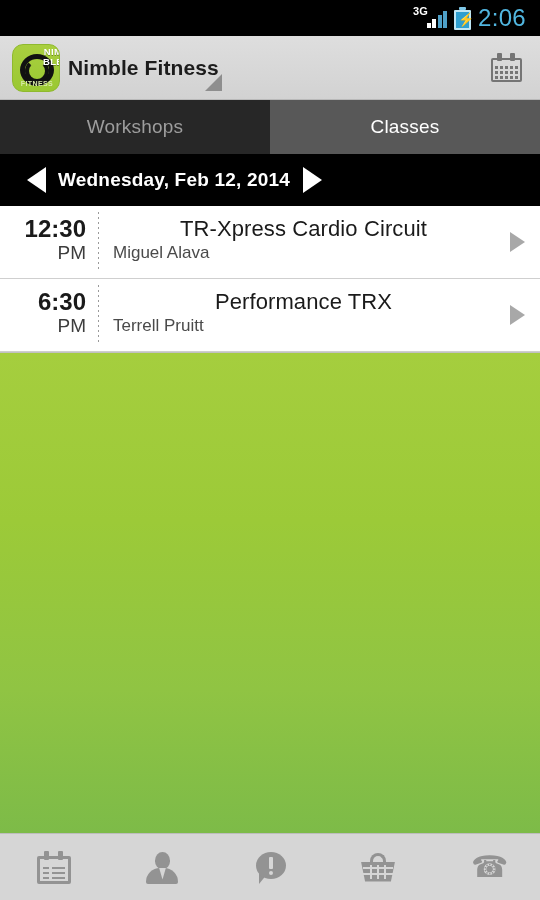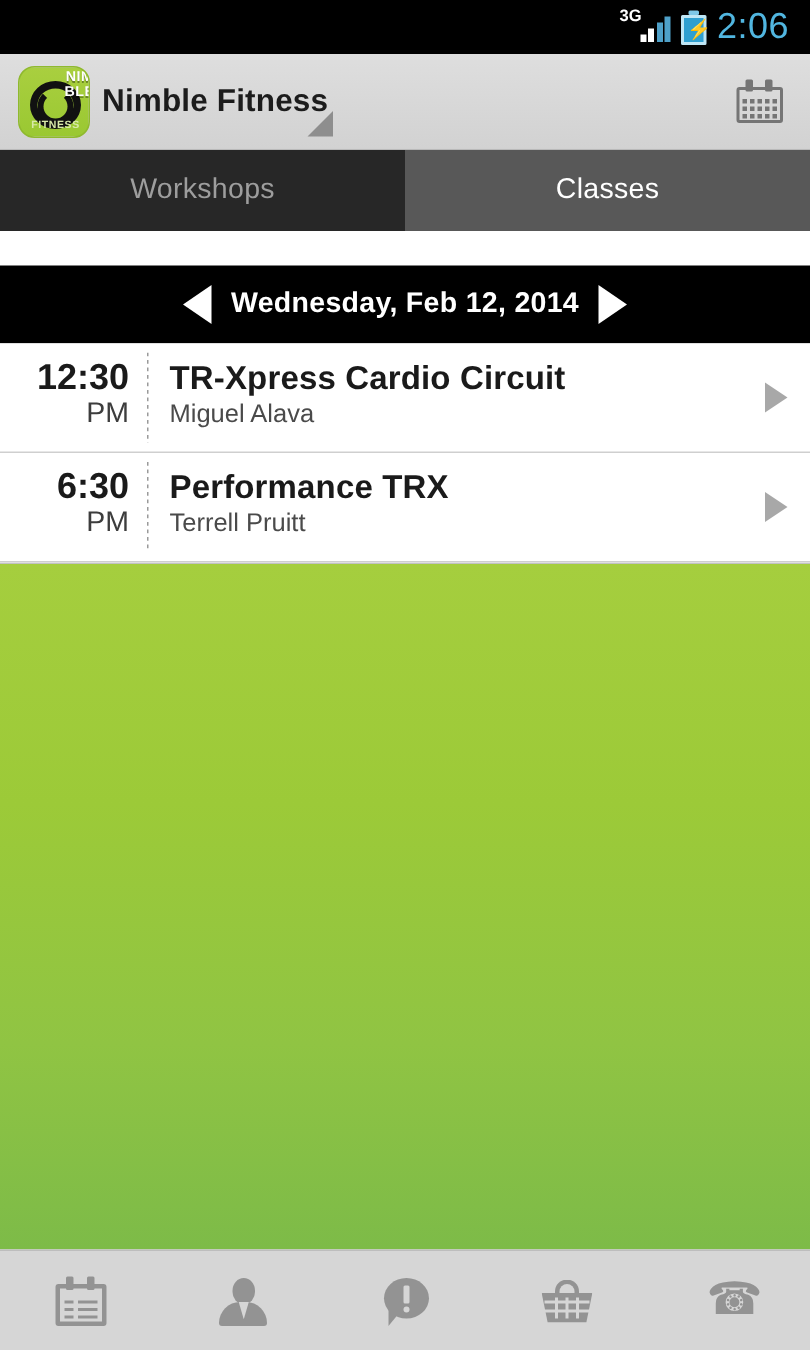--- a/index.html
+++ b/index.html
@@ -112,23 +112,22 @@
   .tab {
     flex:1 1 50%; display:flex; align-items:center; justify-content:center;
     font-size:19px; letter-spacing:0.2px;
   }
   .tab.active { background:#585858; color:#ffffff; }
   .tab.inactive { background:#272727; color:#9d9d9d; }
 
   
   .datebar {
     height:52px; flex:0 0 52px; background:#000000;
-    display:flex; align-items:center; justify-content:center;
+    display:flex; align-items:center; justify-content:flex-start;
     padding:0 14px;
-    margin-top:23px;
   }
   .date-nav { width:44px; height:40px; display:flex; align-items:center; justify-content:center; }
   .arrow-l { width:0;height:0; border-top:13px solid transparent; border-bottom:13px solid transparent; border-right:19px solid #ffffff; }
   .arrow-r { width:0;height:0; border-top:13px solid transparent; border-bottom:13px solid transparent; border-left:19px solid #ffffff; }
   .date-label { font-size:19px; font-weight:bold; color:#ffffff; letter-spacing:0.2px; }
 
   
   .list { background:#ffffff; flex:0 0 auto; }
   .class-row {
     display:flex; align-items:stretch; height:73px;
@@ -141,21 +140,21 @@
   .row-time .t { font-size:24px; font-weight:bold; color:#1a1a1a; line-height:27px; }
   .row-time .m { font-size:19px; color:#3d3d3d; line-height:22px; }
   .row-divider {
     width:1px; flex:0 0 1px; margin:6px 0;
     background-image:linear-gradient(to bottom,#9a9a9a 50%,transparent 50%);
     background-size:1px 5px; background-repeat:repeat-y;
   }
   .row-main {
     flex:1 1 auto; padding:9px 0 0 14px; display:flex; flex-direction:column; justify-content:flex-start;
   }
-  .row-main .name { font-size:22px; font-weight:bold; color:#1a1a1a; line-height:27px; letter-spacing:0.1px; }
+  .row-main .name { font-size:22px; font-weight:normal; color:#1a1a1a; line-height:27px; letter-spacing:0.1px;text-align:center; }
   .row-main .instructor { font-size:17px; color:#4a4a4a; line-height:22px; }
   .row-chevron {
     width:46px; flex:0 0 46px; display:flex; align-items:center; justify-content:center;
   }
   .chev { width:0;height:0; border-top:10px solid transparent; border-bottom:10px solid transparent; border-left:15px solid #a8a8a8; }
 
   
   .green-area {
     flex:1 1 auto;
     background:linear-gradient(to bottom,#a5ce3e 0%,#9cca38 35%,#90c443 70%,#7dbb48 100%);

